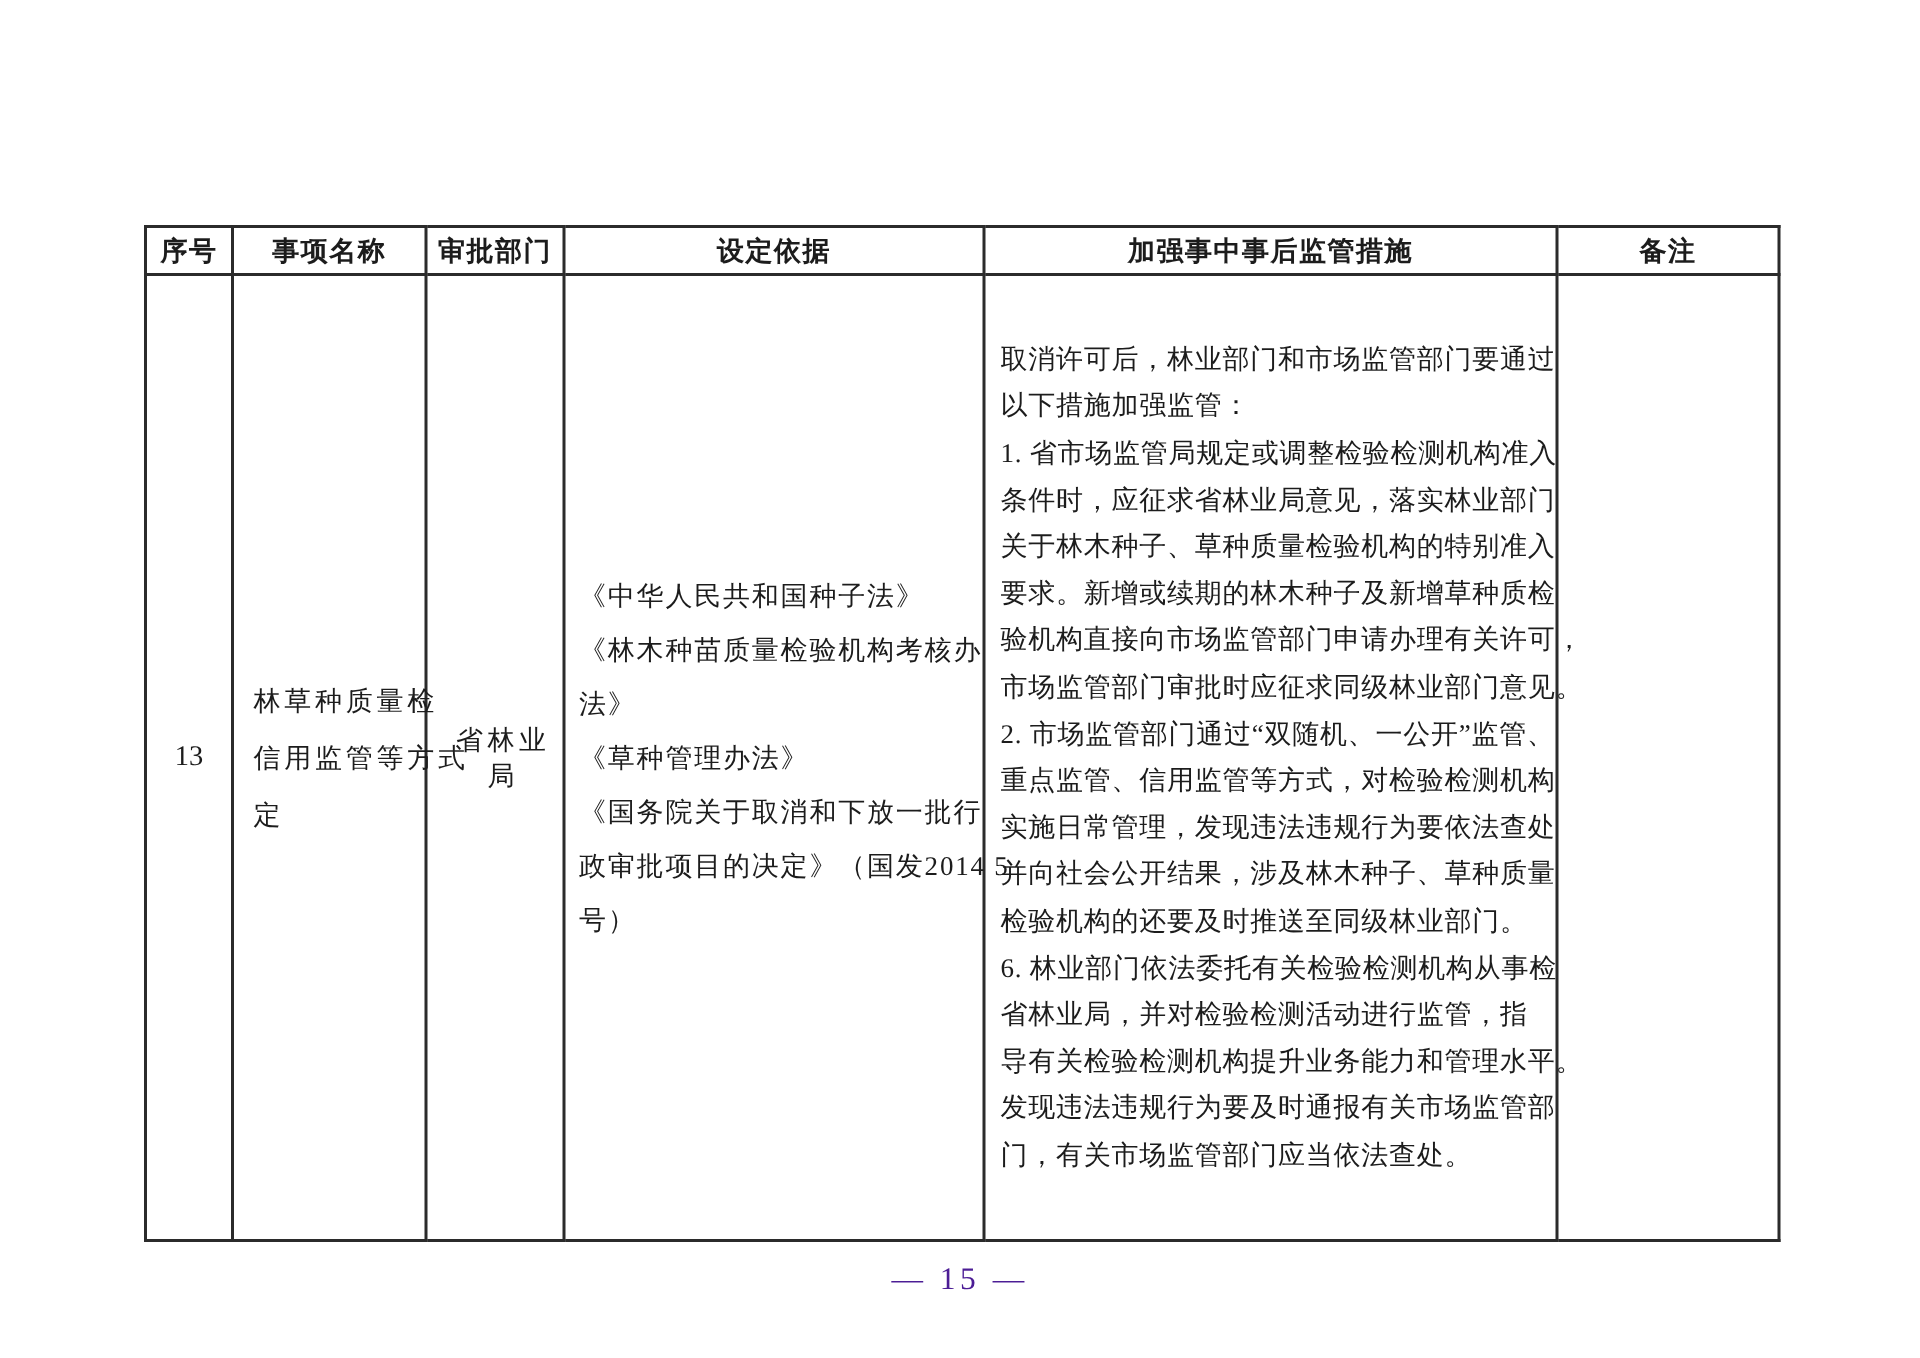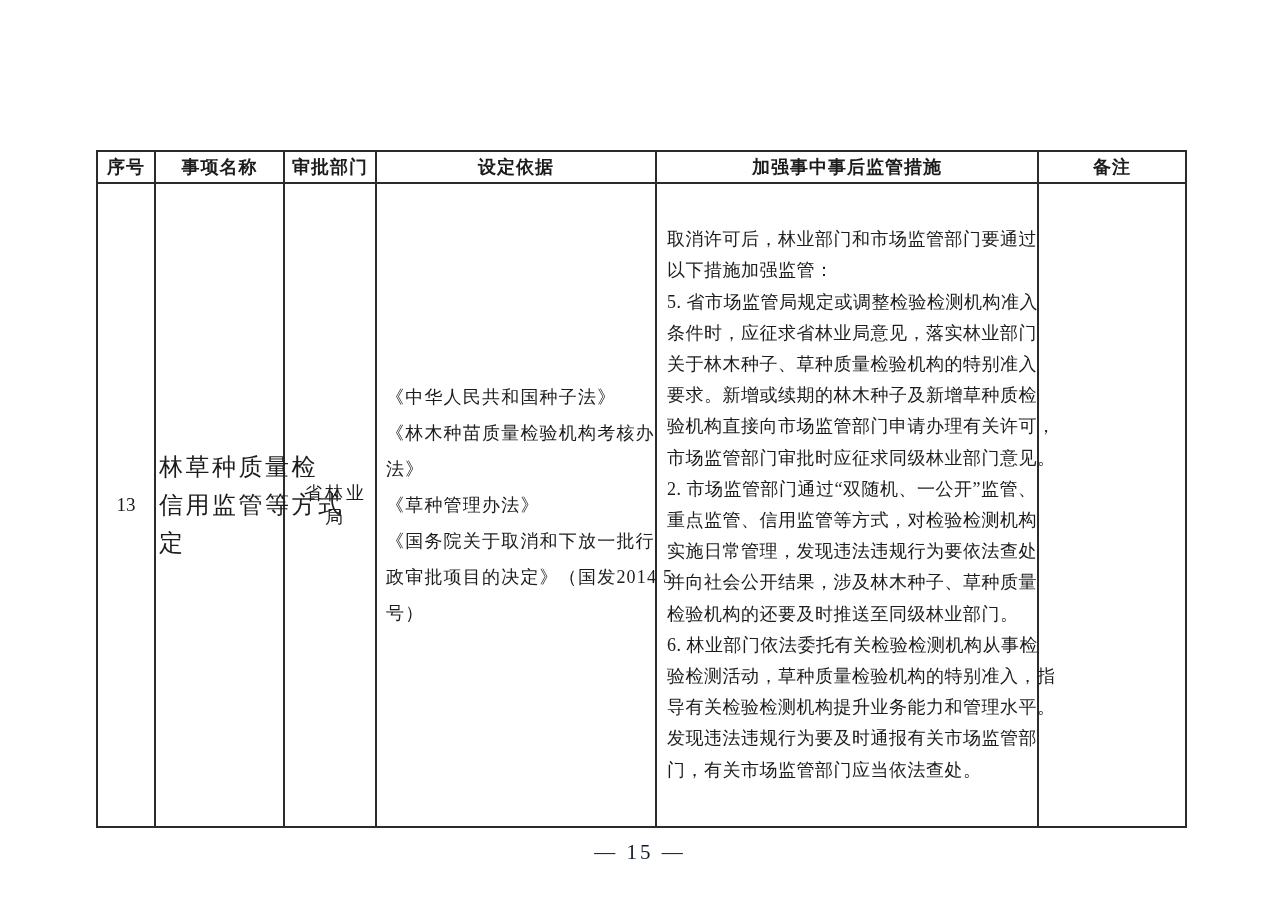--- a/index.html
+++ b/index.html
@@ -41,22 +41,22 @@
   }
   .doc-table td {
     height: 640px;
     vertical-align: middle;
   }
   .cell-serial {
     text-align: center;
     font-size: 19px;
   }
   .cell-name {
-    padding-left: 3px;
-    font-size: 24px;
+    padding-left: 13px;
+    font-size: 18px;
     letter-spacing: 2.5px;
     line-height: 38px;
   }
   .cell-dept {
     text-align: center;
     font-size: 18px;
     letter-spacing: 3px;
     padding-left: 12px;
   }
   .cell-basis {
@@ -80,21 +80,21 @@
     white-space: nowrap;
   }
   .page-number {
     position: absolute;
     left: 0;
     top: 798px;
     width: 1280px;
     text-align: center;
     font-size: 21px;
     letter-spacing: 3px;
-    color: #0f172a;
+    color: #4c1d95;
   }
 </style>
 </head>
 <body>
 
 <div class="page">
 
   <table class="doc-table">
     <colgroup>
       <col style="width:58px">
@@ -128,33 +128,33 @@
             <div class="tl">《林木种苗质量检验机构考核办</div>
             <div class="tl">法》</div>
             <div class="tl">《草种管理办法》</div>
             <div class="tl">《国务院关于取消和下放一批行</div>
             <div class="tl">政审批项目的决定》（国发2014 5</div>
             <div class="tl">号）</div>
           </td>
         <td class="cell-measures">
             <div class="tl">取消许可后，林业部门和市场监管部门要通过</div>
             <div class="tl">以下措施加强监管：</div>
-            <div class="tl">5. 省市场监管局规定或调整检验检测机构准入</div>
+            <div class="tl">1. 省市场监管局规定或调整检验检测机构准入</div>
             <div class="tl">条件时，应征求省林业局意见，落实林业部门</div>
             <div class="tl">关于林木种子、草种质量检验机构的特别准入</div>
             <div class="tl">要求。新增或续期的林木种子及新增草种质检</div>
             <div class="tl">验机构直接向市场监管部门申请办理有关许可，</div>
             <div class="tl">市场监管部门审批时应征求同级林业部门意见。</div>
             <div class="tl">2. 市场监管部门通过“双随机、一公开”监管、</div>
             <div class="tl">重点监管、信用监管等方式，对检验检测机构</div>
             <div class="tl">实施日常管理，发现违法违规行为要依法查处</div>
             <div class="tl">并向社会公开结果，涉及林木种子、草种质量</div>
             <div class="tl">检验机构的还要及时推送至同级林业部门。</div>
             <div class="tl">6. 林业部门依法委托有关检验检测机构从事检</div>
-            <div class="tl">验检测活动，草种质量检验机构的特别准入，指</div>
+            <div class="tl">省林业局，并对检验检测活动进行监管，指</div>
             <div class="tl">导有关检验检测机构提升业务能力和管理水平。</div>
             <div class="tl">发现违法违规行为要及时通报有关市场监管部</div>
             <div class="tl">门，有关市场监管部门应当依法查处。</div>
           </td>
         <td class="cell-remark"></td>
       </tr>
     </tbody>
   </table>
 
   <div class="page-number">— 15 —</div>

